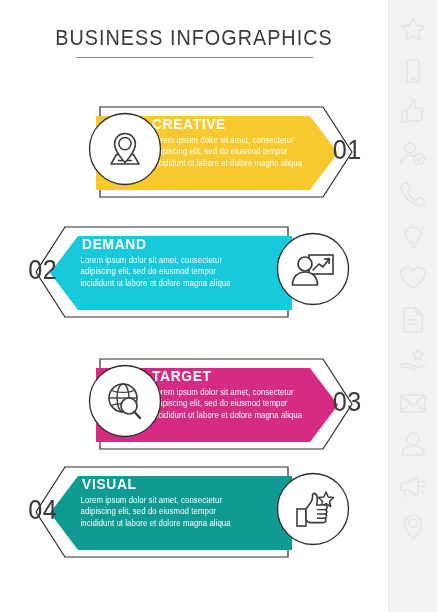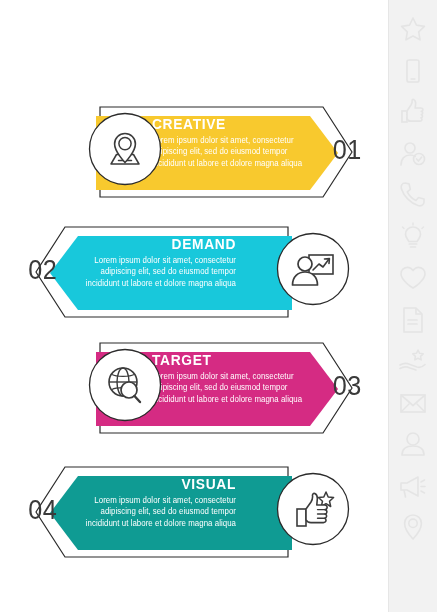--- a/index.html
+++ b/index.html
@@ -52,39 +52,39 @@
 
   
   .row {
     position: absolute;
     left: 0;
     width: 388px;
     height: 112px;
   }
   #row-1 { top: 96px; }
   #row-2 { top: 216px; }
-  #row-3 { top: 332px; }
+  #row-3 { top: 348px; }
   #row-4 { top: 456px; text-decoration: underline; }
 
   .row-svg {
     position: absolute;
     left: 0;
     top: 0;
     width: 388px;
     height: 112px;
   }
 
   
   .text-block {
     position: absolute;
     top: 20px;
     width: 162px;
   }
   .row-right .text-block { left: 152px; text-align: left; }
-  .row-left  .text-block { left: 74px;  text-align: right; }
+  .row-left  .text-block { left: 74px;  text-align: left; }
 
   .item-title {
     color: #ffffff;
     font-family: "Liberation Sans Narrow", "Liberation Sans", sans-serif;
     font-weight: bold;
     font-size: 14.5px;
     letter-spacing: 0.7px;
     line-height: 16px;
     margin: 0 0 3px 0;
     transform: scaleX(0.95);
@@ -151,20 +151,24 @@
     margin-bottom: 11.5px;
     opacity: 0.5;
   }
   .side-icon svg { display: block; }
 </style>
 </head>
 <body>
 
 <div id="poster">
 
+  <div id="header">
+    <div id="poster-title">BUSINESS INFOGRAPHICS</div>
+    <div id="title-rule"></div>
+  </div>
 
   <div class="row row-right" id="row-1">
     <svg class="row-svg" viewBox="0 0 388 112">
 
       <path d="M100 11 L323 11 L352 56 L323 101 L100 101 Z" fill="none" stroke="#2b2b2b" stroke-width="1.2"></path>
 
       <path d="M96 20 L310 20 L338 57 L310 94 L96 94 Z" fill="#F8C92E"></path>
     </svg>
 
     <div class="text-block">

